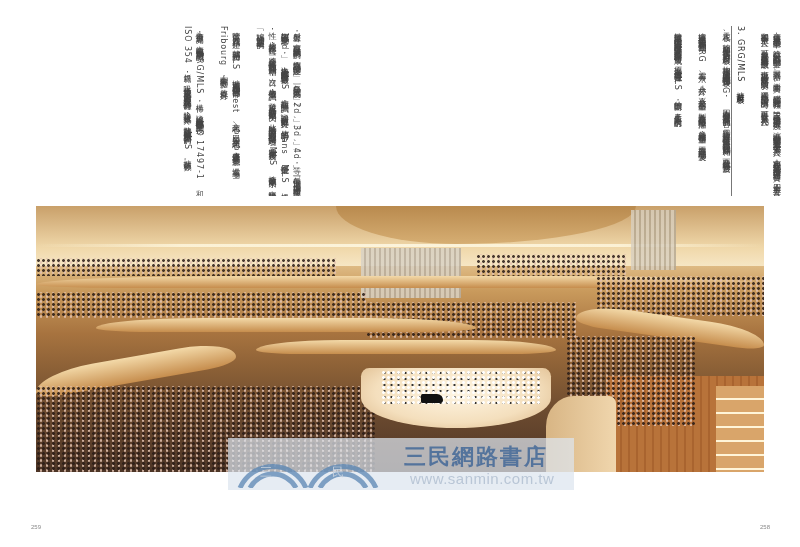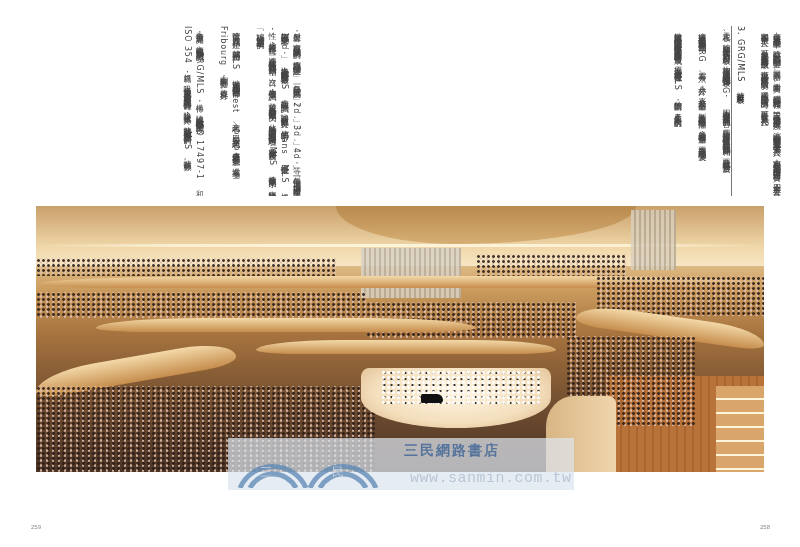--- a/index.html
+++ b/index.html
@@ -122,27 +122,27 @@
   .watermark {
     position: absolute; left: 228px; top: 438px; width: 346px; height: 52px;
     background: rgba(220, 228, 238, 0.72);
   }
   .wm-logo {
     position: absolute; left: 6px; top: 4px; width: 150px; height: 46px;
   }
   .wm-name {
     position: absolute; left: 176px; top: 4px;
     font-family: "DejaVu Serif", serif;
-    font-size: 14px; font-weight: bold;
+    font-size: 22px; font-weight: bold;
     color: #4a6d9a; letter-spacing: 2px;
     opacity: .9;
   }
   .wm-url {
     position: absolute; left: 182px; top: 32px;
-    font-family: Liberation Mono, monospace;
+    font-family: Liberation Sans, sans-serif;
     font-size: 15px; color: #b9c6d6; letter-spacing: 0.5px;
   }
   .wm-char {
     position: absolute; top: 26px; font-family: "DejaVu Serif", serif;
     font-size: 12px; color: #c5d0dd;
   }
 
   .page-num {
     position: absolute; top: 524px;
     font-family: "Liberation Sans", sans-serif;

